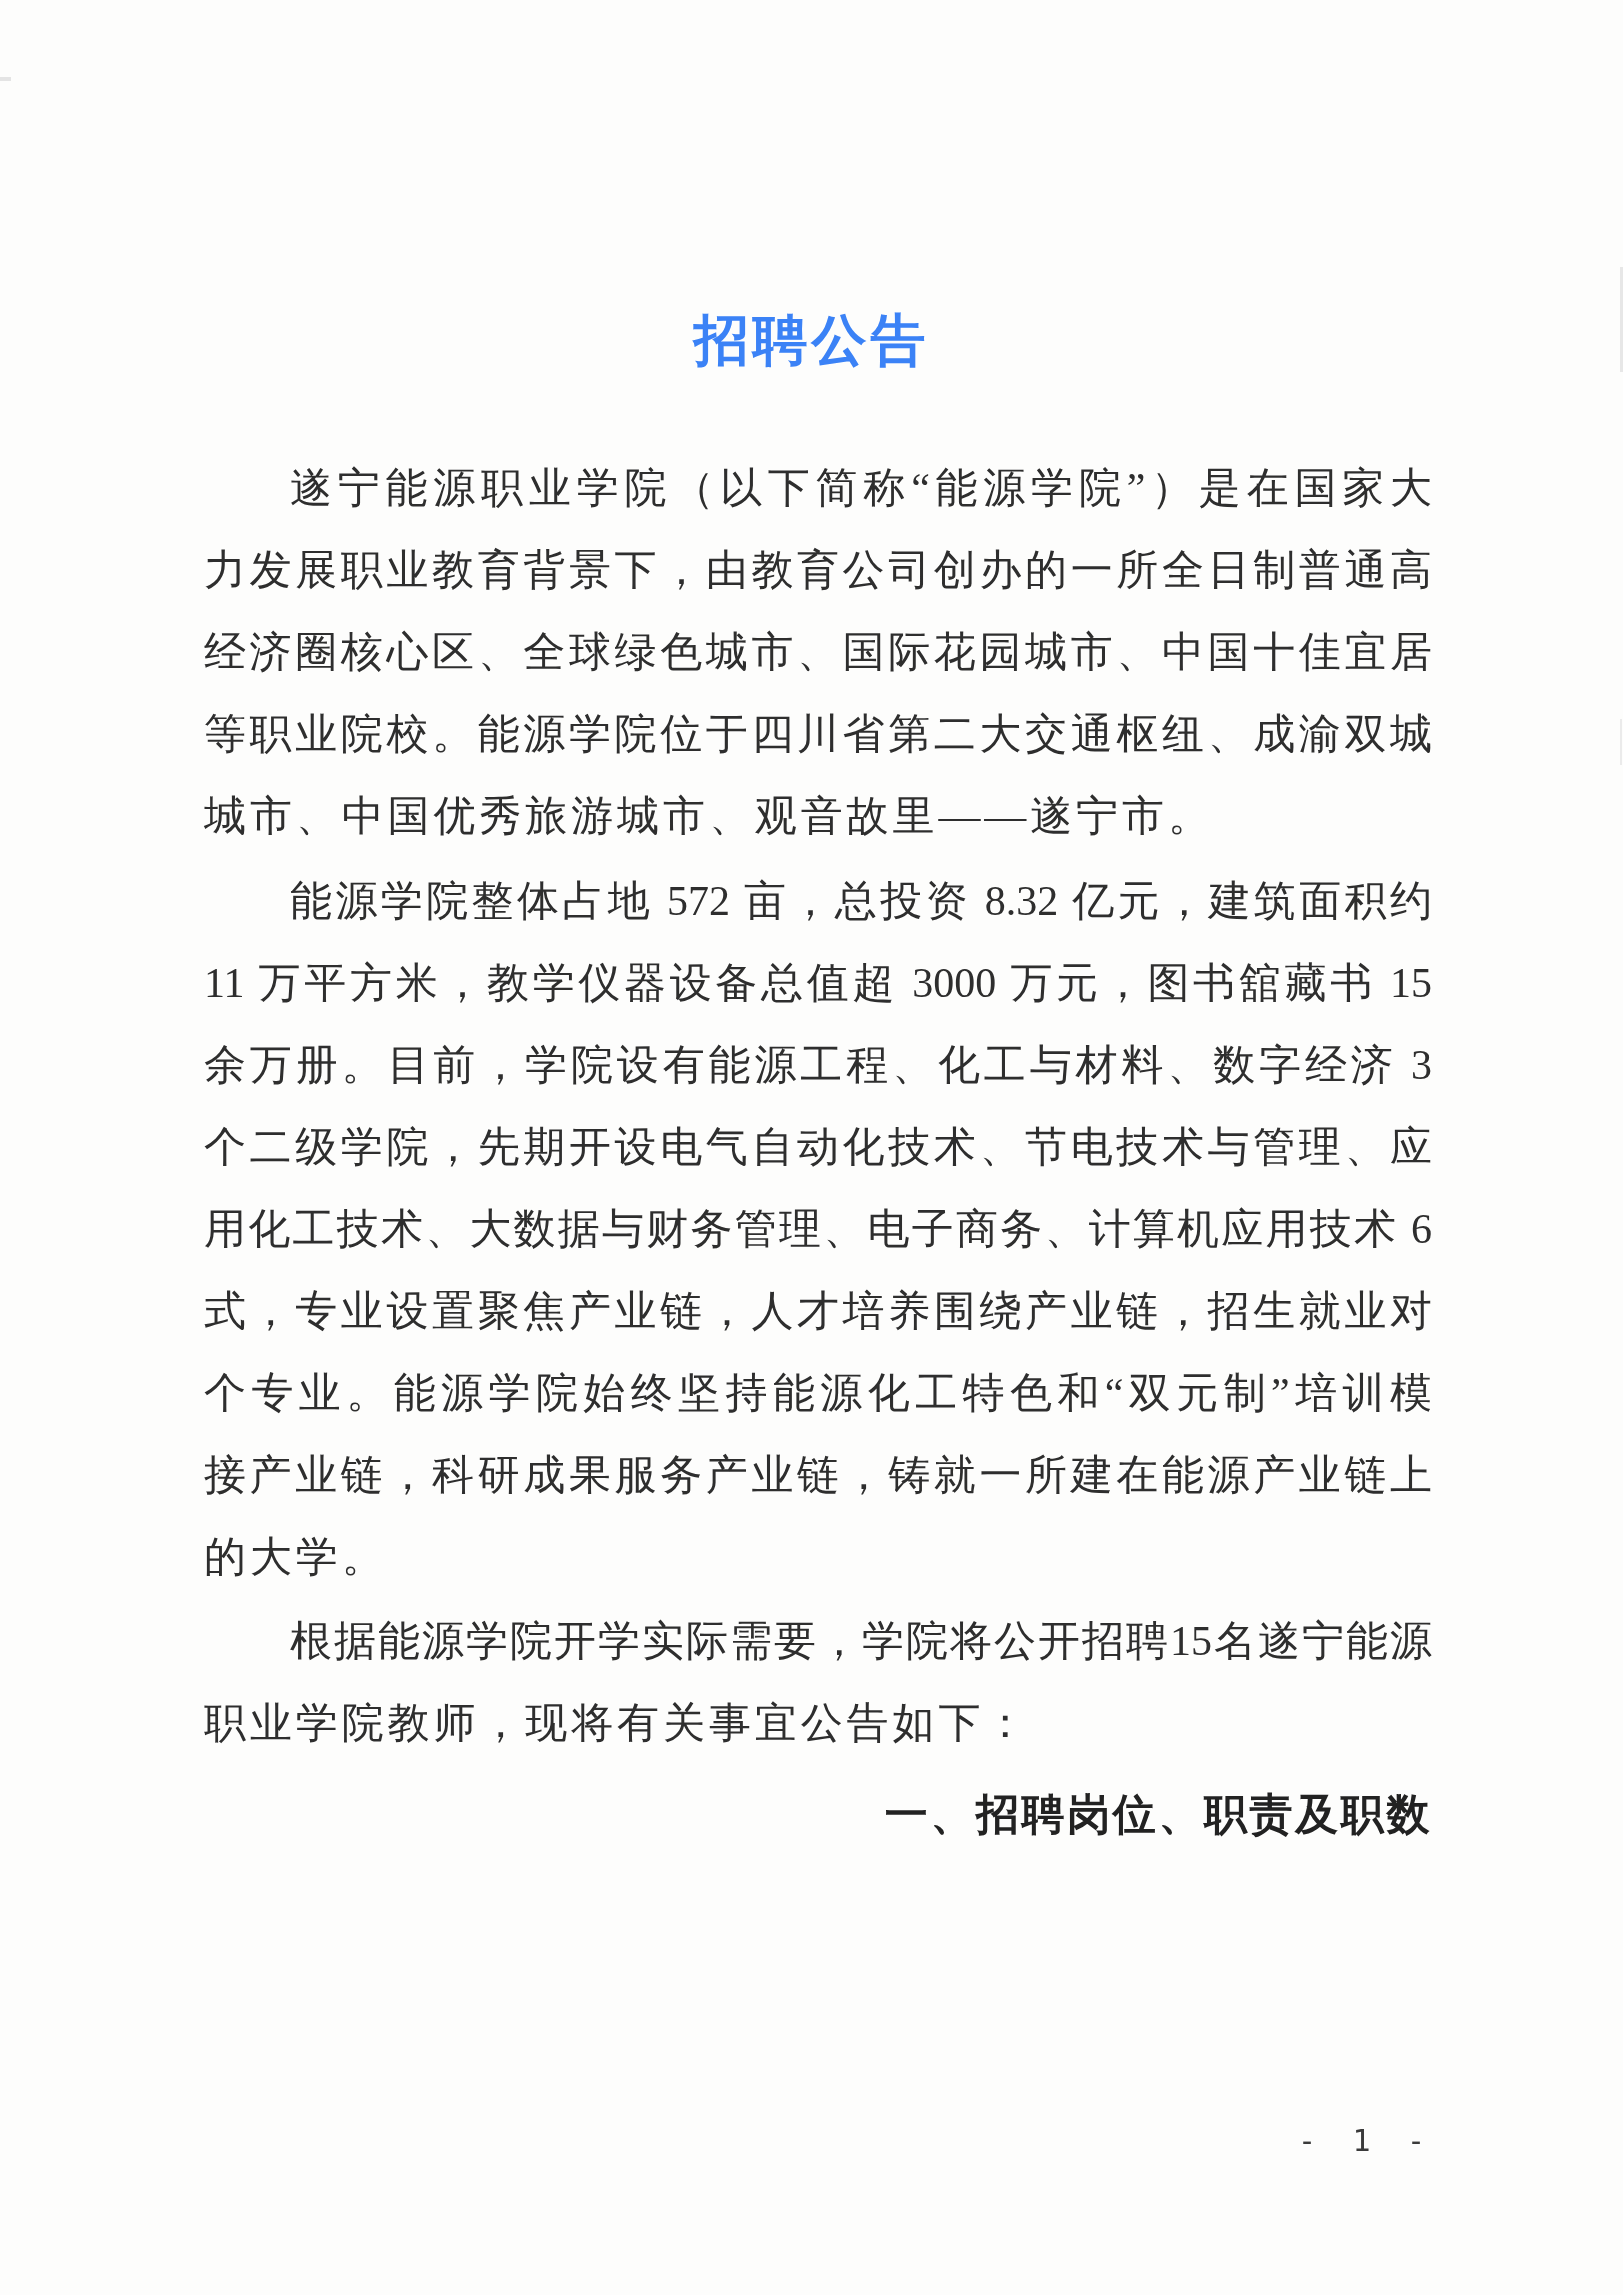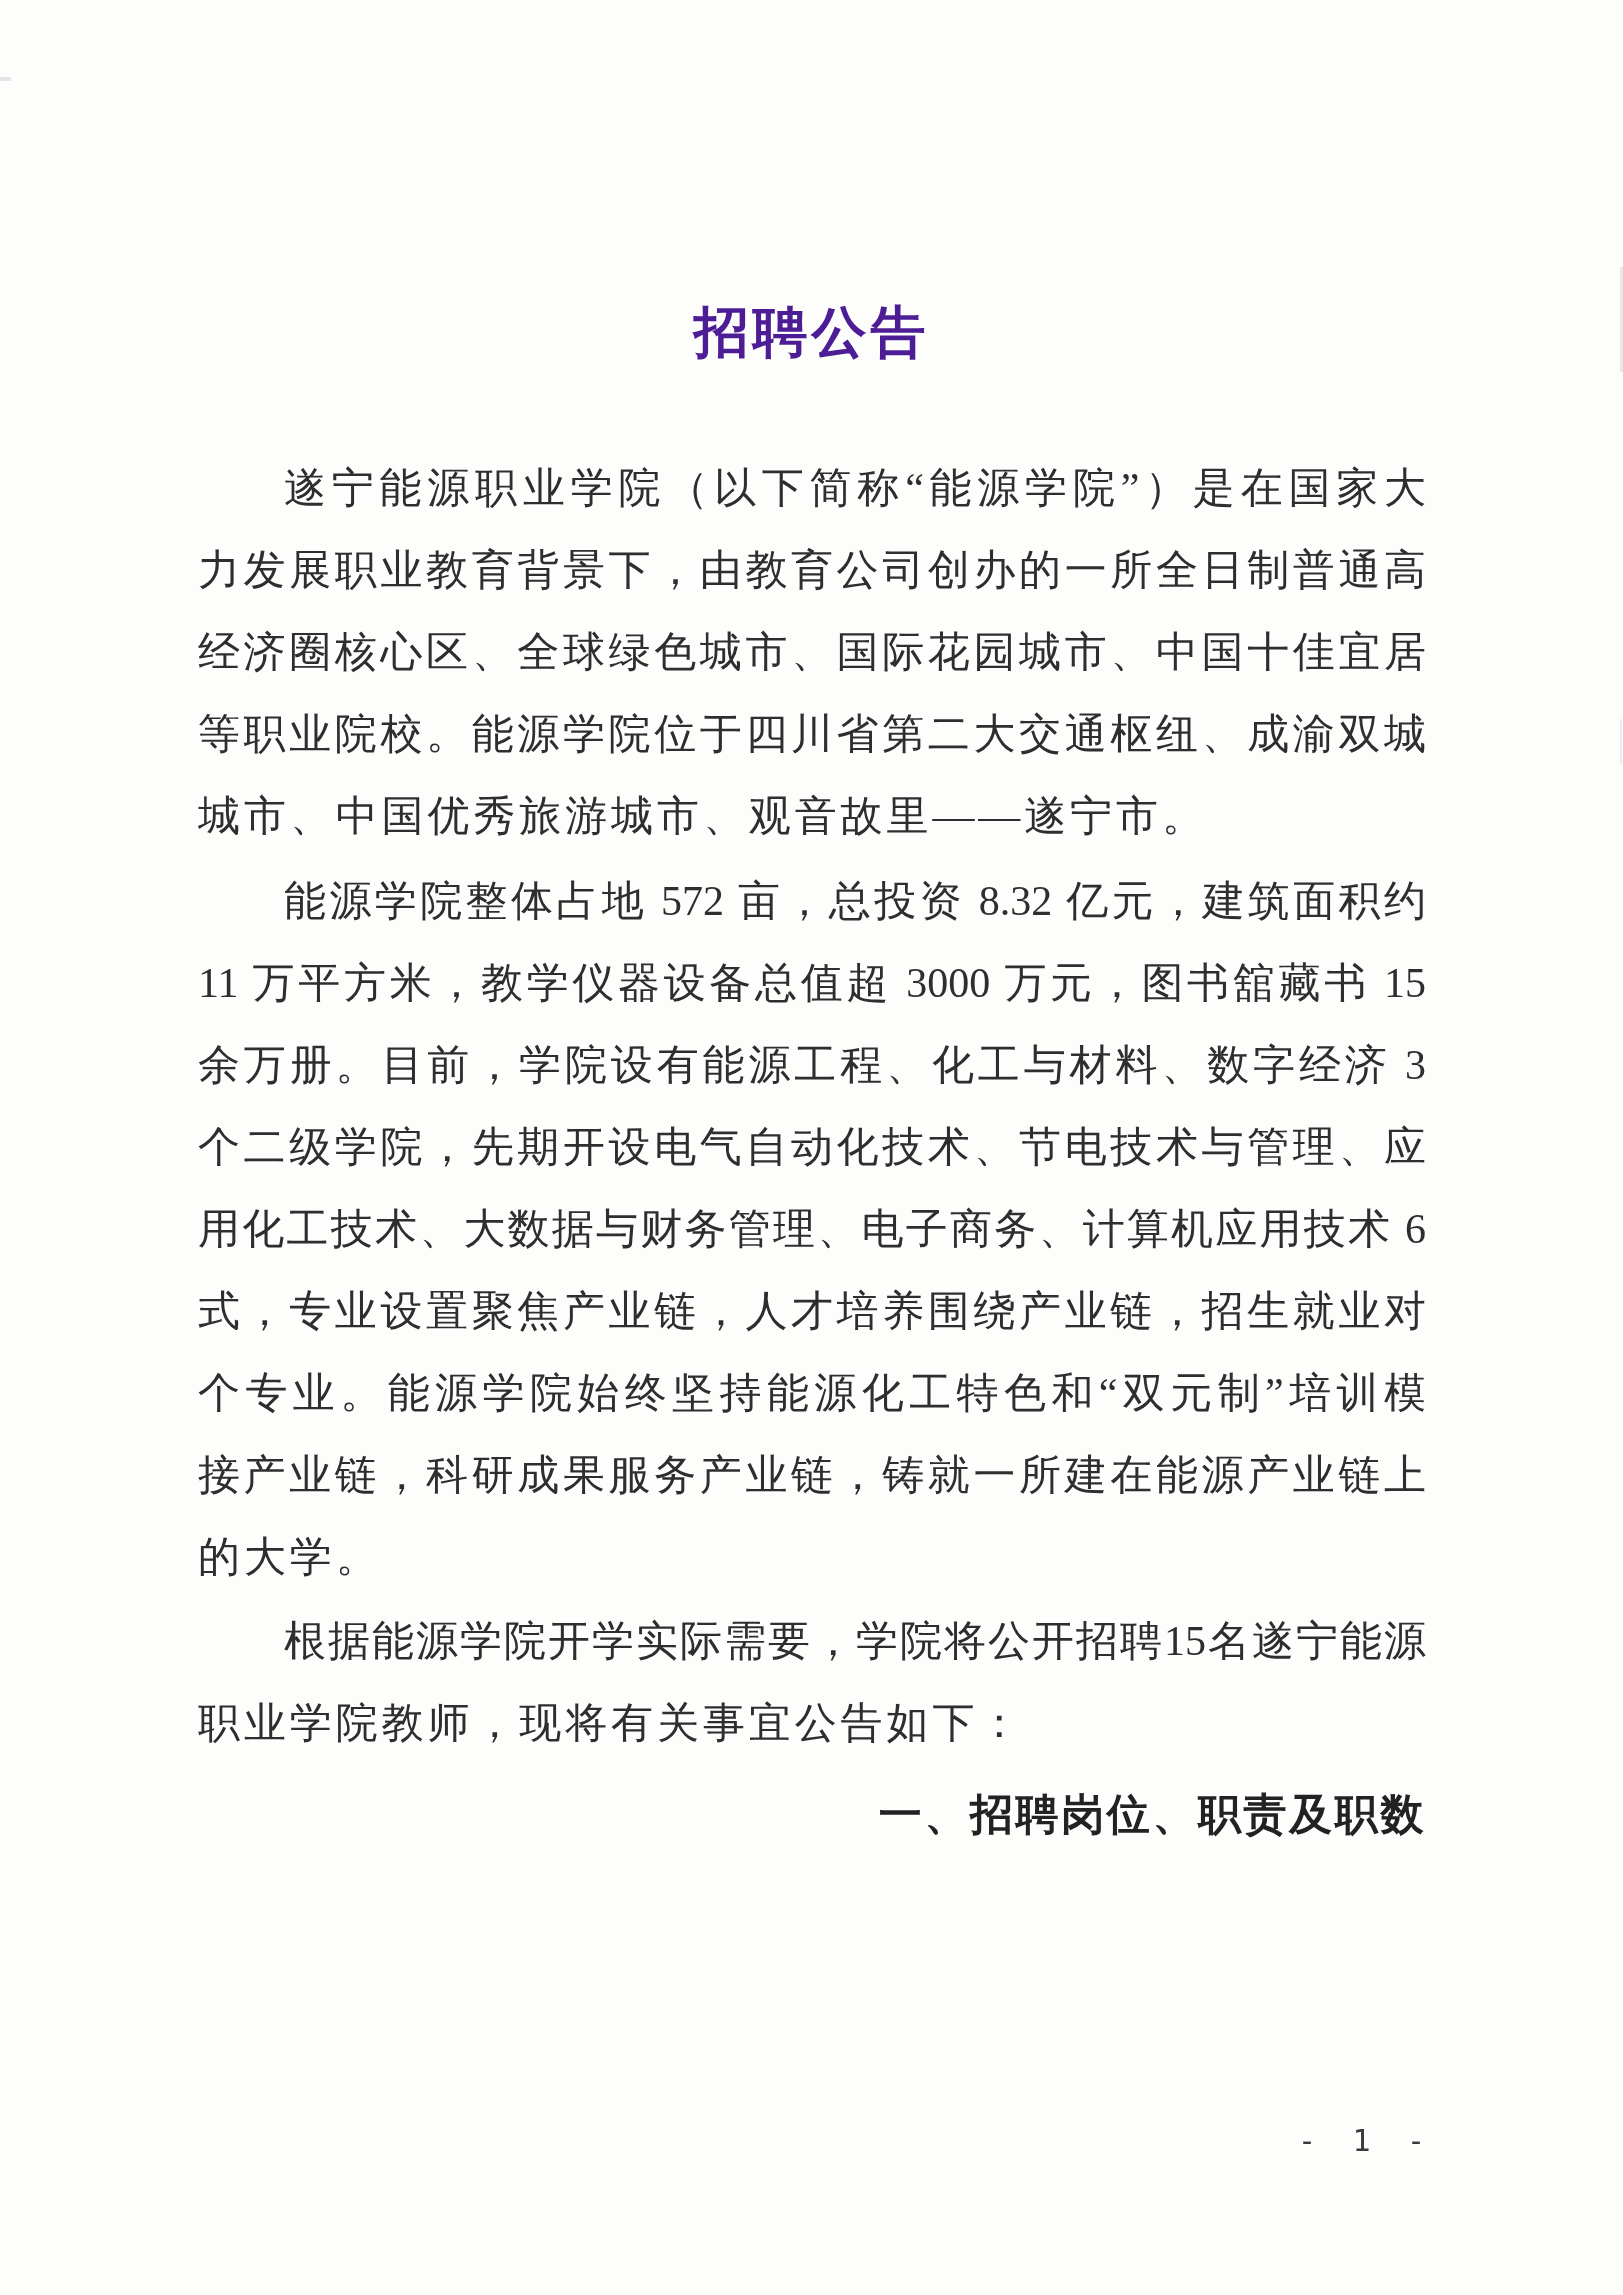--- a/index.html
+++ b/index.html
@@ -15,32 +15,32 @@
     background: #fdfdfc;
     overflow: hidden;
     font-family: "Liberation Serif", "DejaVu Serif", serif;
     color: #2e2e2e;
   }
   .title {
     position: absolute;
     top: 296px;
     left: 0;
     right: 0;
-    margin: 0;
+    margin: 8px;
     text-align: center;
     font-size: 55px;
     font-weight: 700;
     letter-spacing: 3.9px;
-    color: #4c1d95;
+    color: #3b82f6;
     font-family: "Liberation Serif", "DejaVu Serif", serif;
   }
   .doc-body {
     position: absolute;
     top: 447px;
-    left: 198px;
+    left: 204px;
     width: 1228px;
   }
   .para {
     margin: 0 0 2.6px 0;
   }
   .line {
     font-size: 42px;
     line-height: 82px;
     height: 82px;
     white-space: nowrap;

